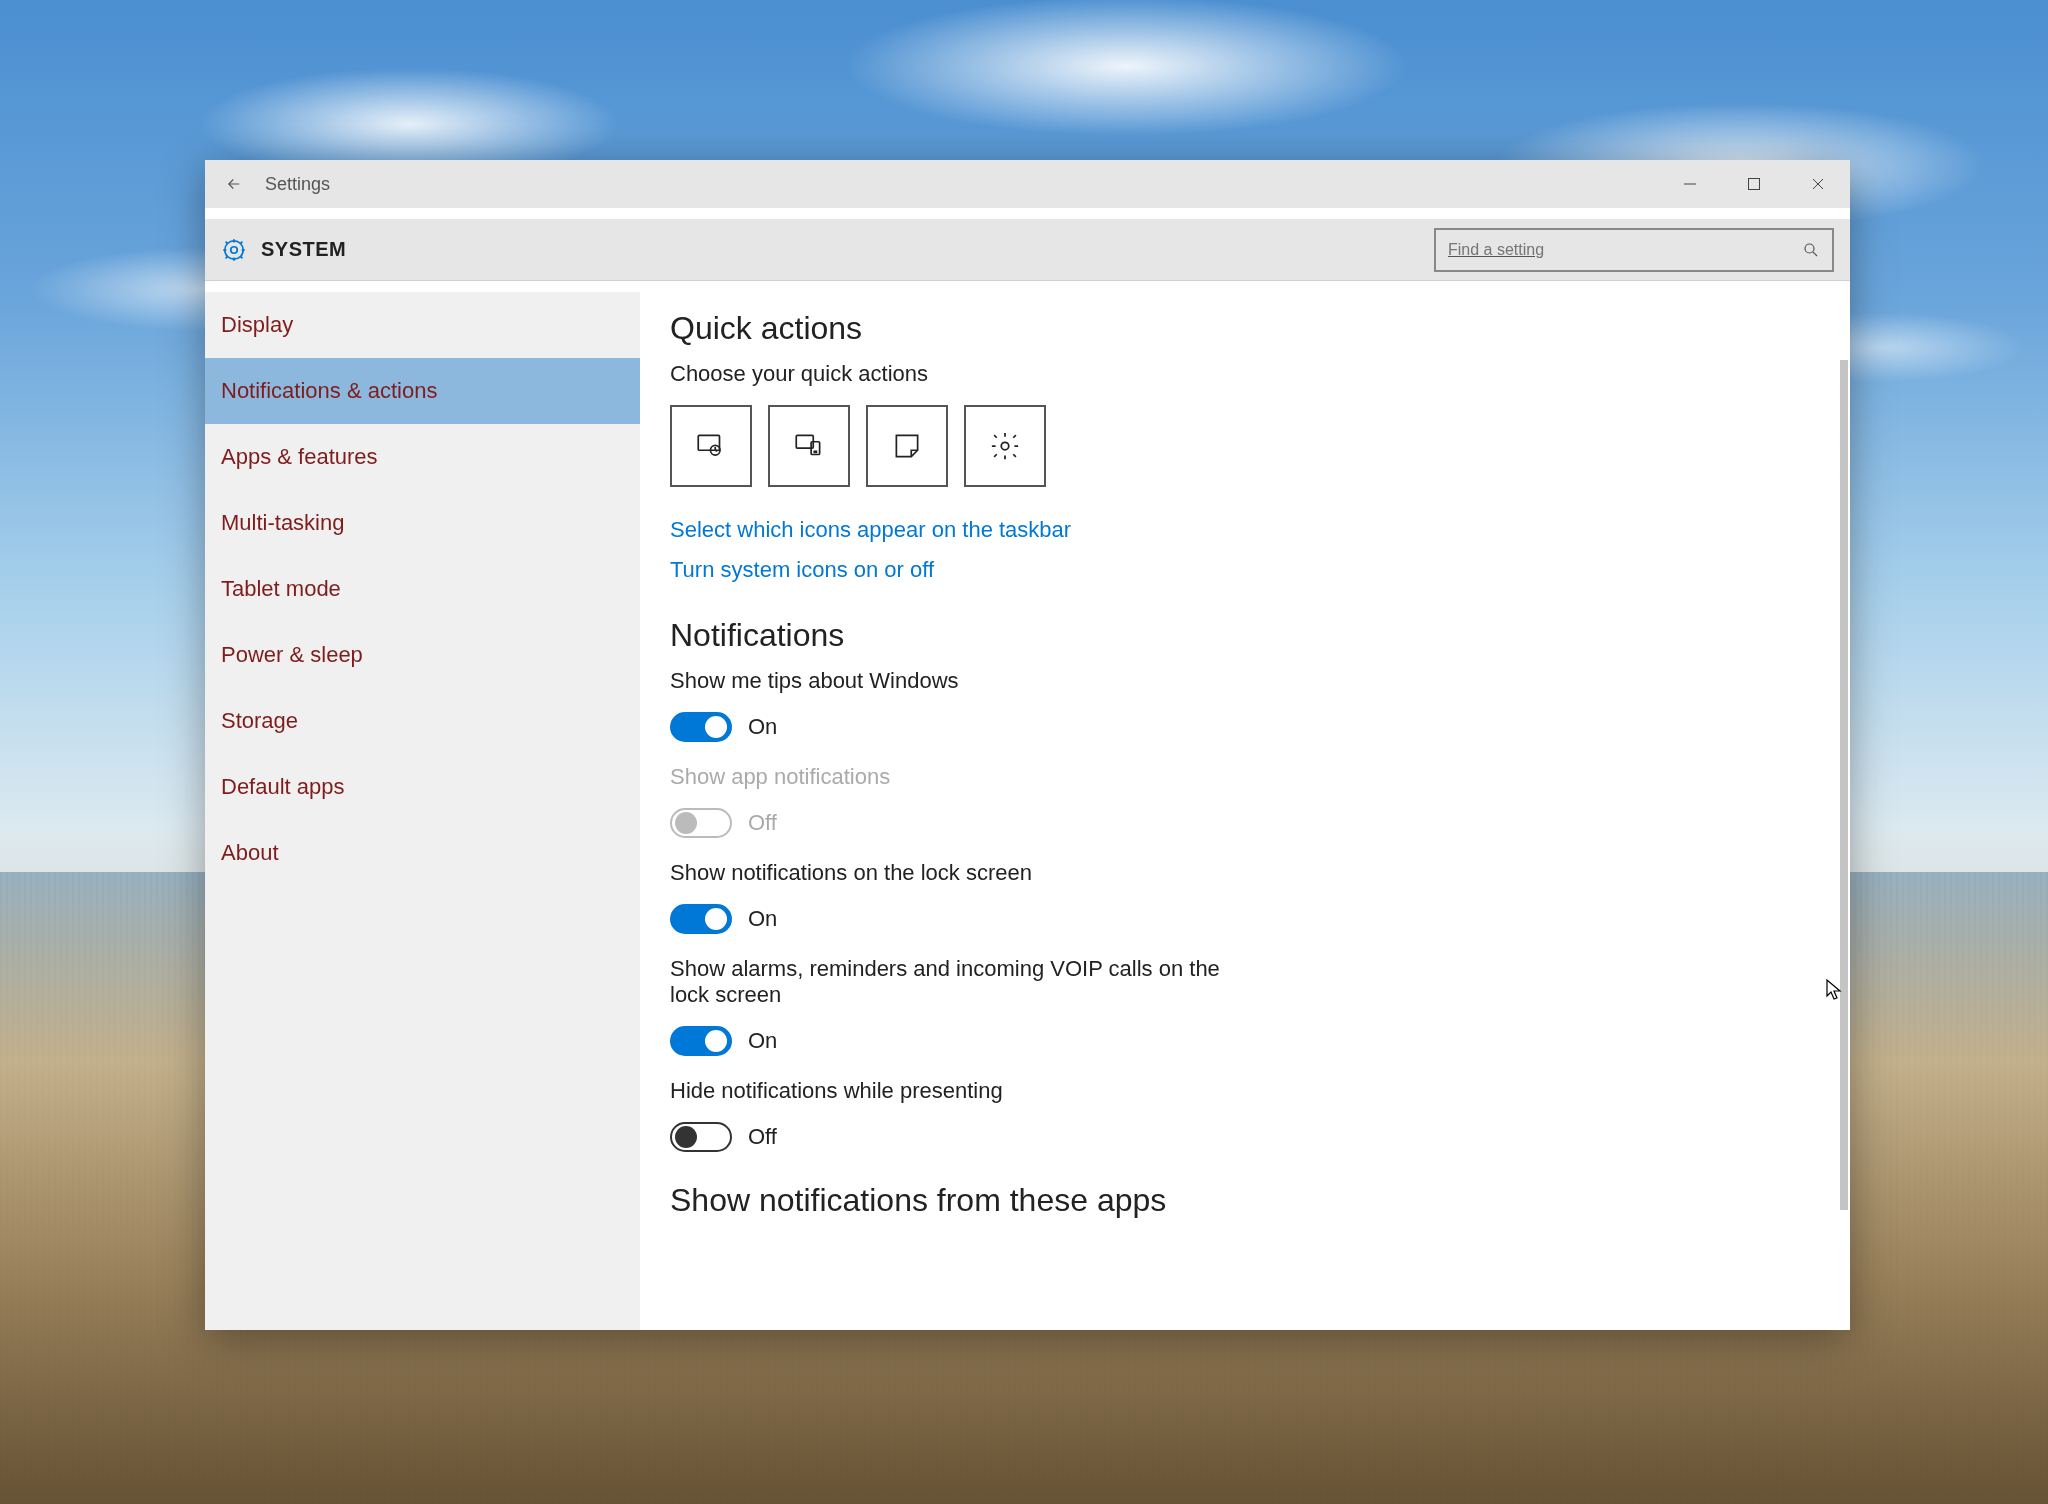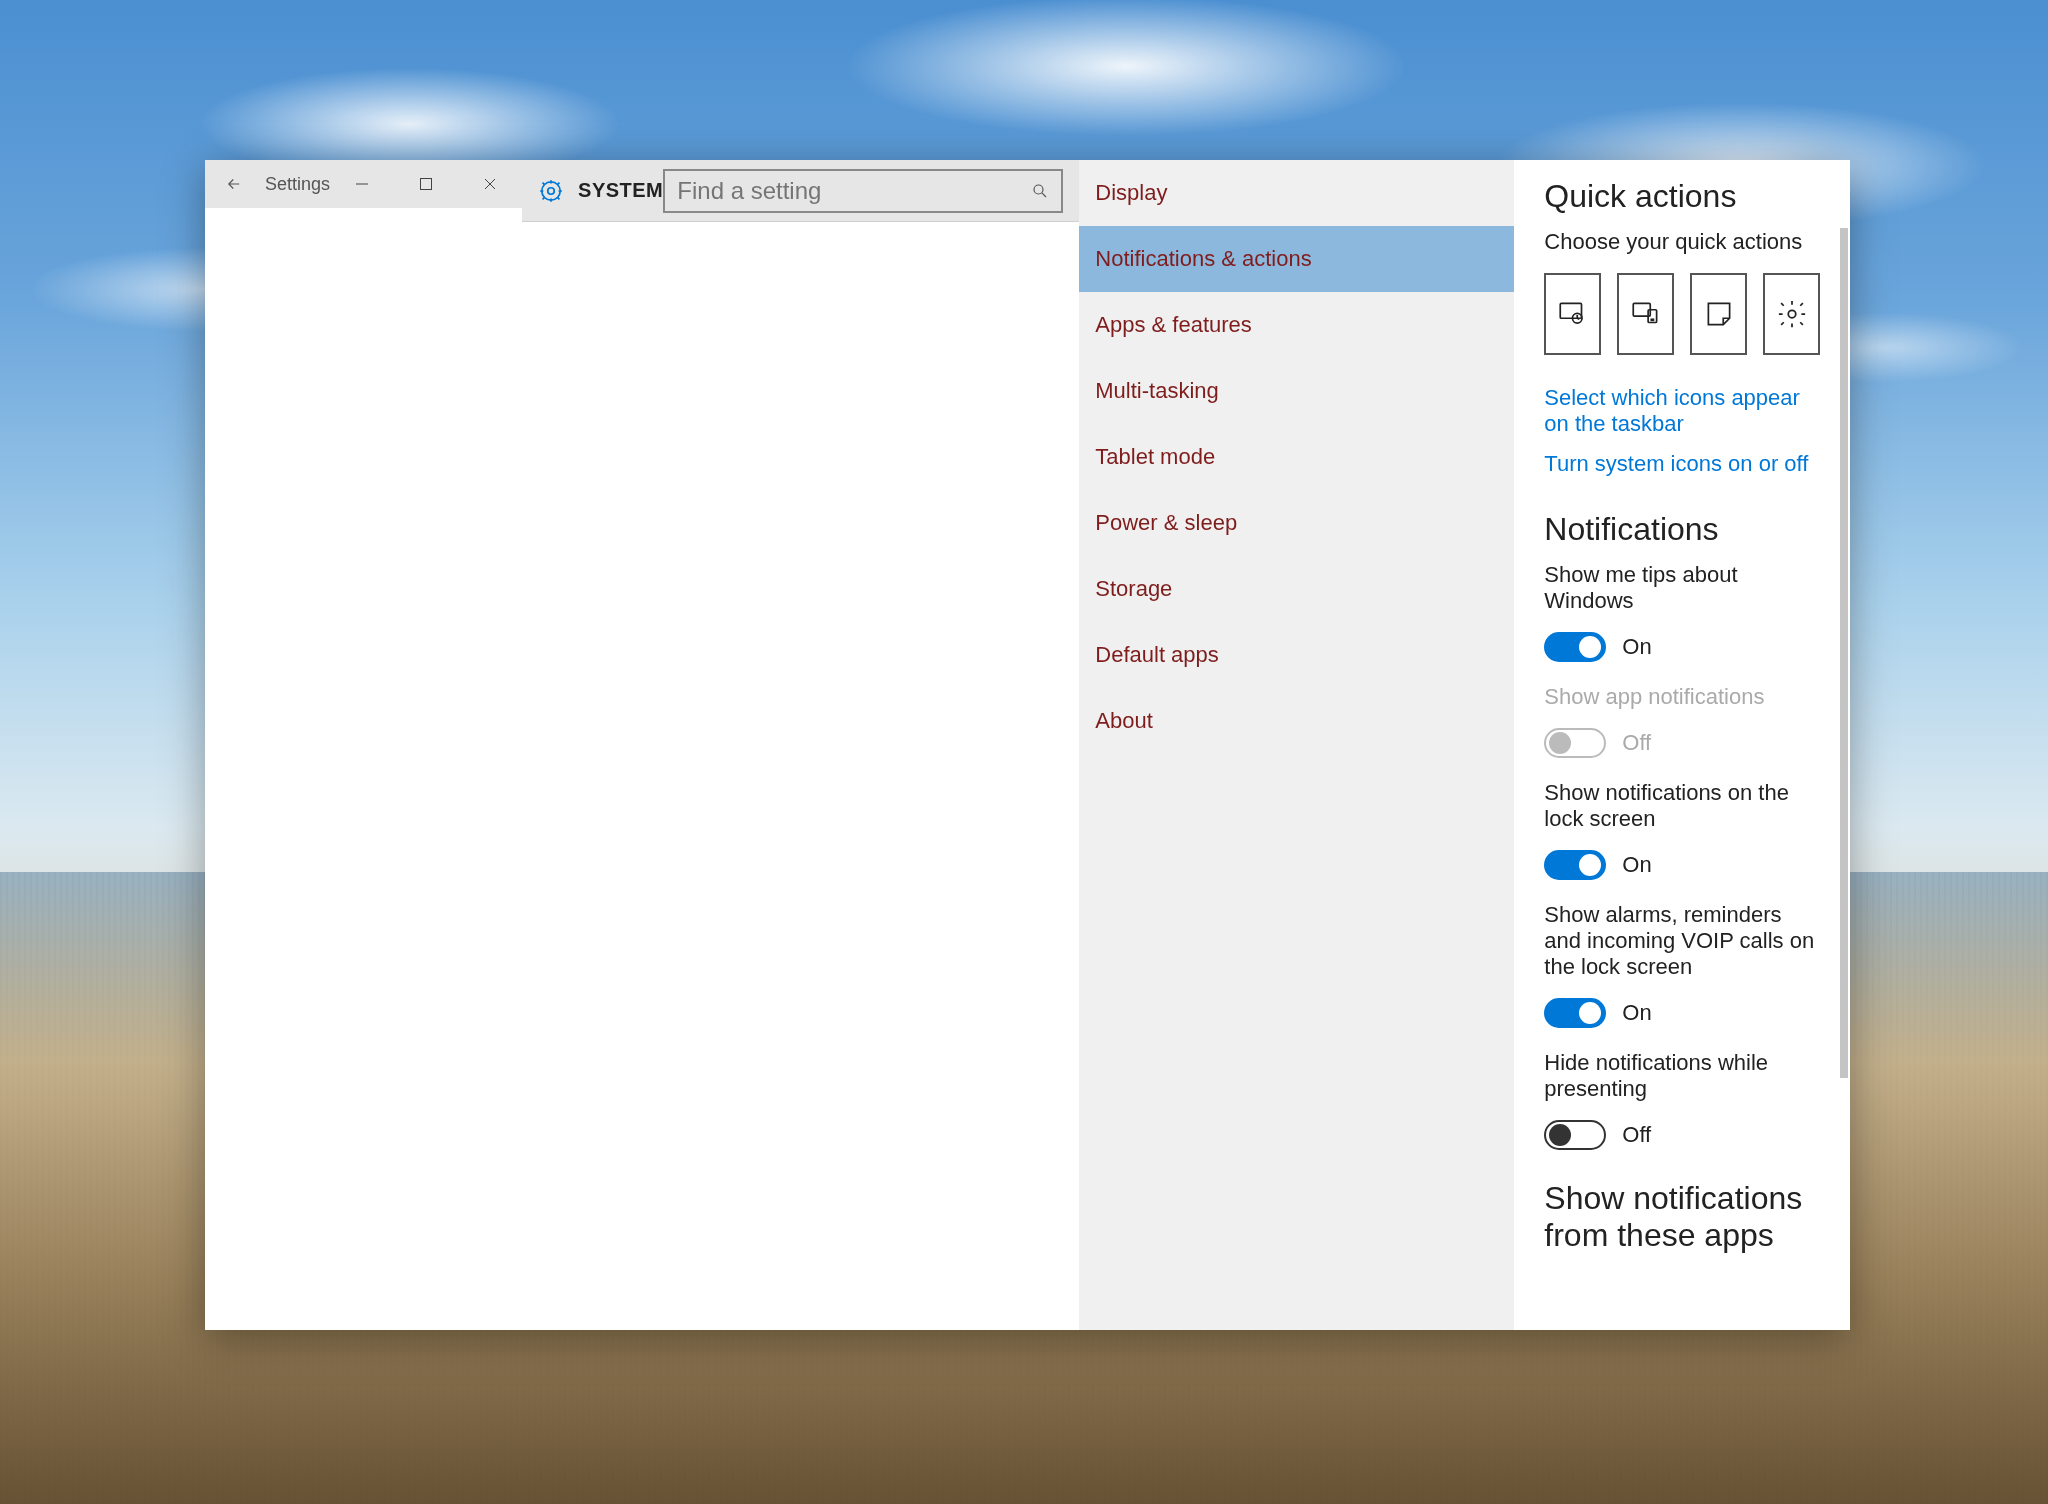--- a/index.html
+++ b/index.html
@@ -37,21 +37,22 @@
 }
 
 
 .window {
   position: absolute;
   left: 205px; top: 160px;
   width: 1645px; height: 1170px;
   background: #fff;
   box-shadow: 0 8px 40px rgba(0,0,0,0.35);
   display: flex;
-  flex-direction: row;
+  flex-direction: column;
+  gap: 11px;
 }
 
 .titlebar {
   height: 48px;
   background: #e6e6e6;
   display: flex;
   align-items: center;
   padding-left: 8px;
 }
 .back-btn {
@@ -85,21 +86,21 @@
 .search-wrap {
   margin-left: auto;
   width: 400px; height: 44px;
   border: 2px solid #888;
   background: #e6e6e6;
   display: flex; align-items: center;
   padding: 0 12px;
 }
 .search-input {
   flex: 1; border: none; background: transparent;
-  font-size: 24px; color: #555; outline: none;
+  font-size: 16px; color: #555; outline: none; text-decoration: underline;
 }
 .search-icon { color: #555; font-size: 16px; }
 
 .body {
   flex: 1; display: flex; overflow: hidden;
 }
 
 .sidebar {
   width: 435px;
   background: #f0f0f0;

